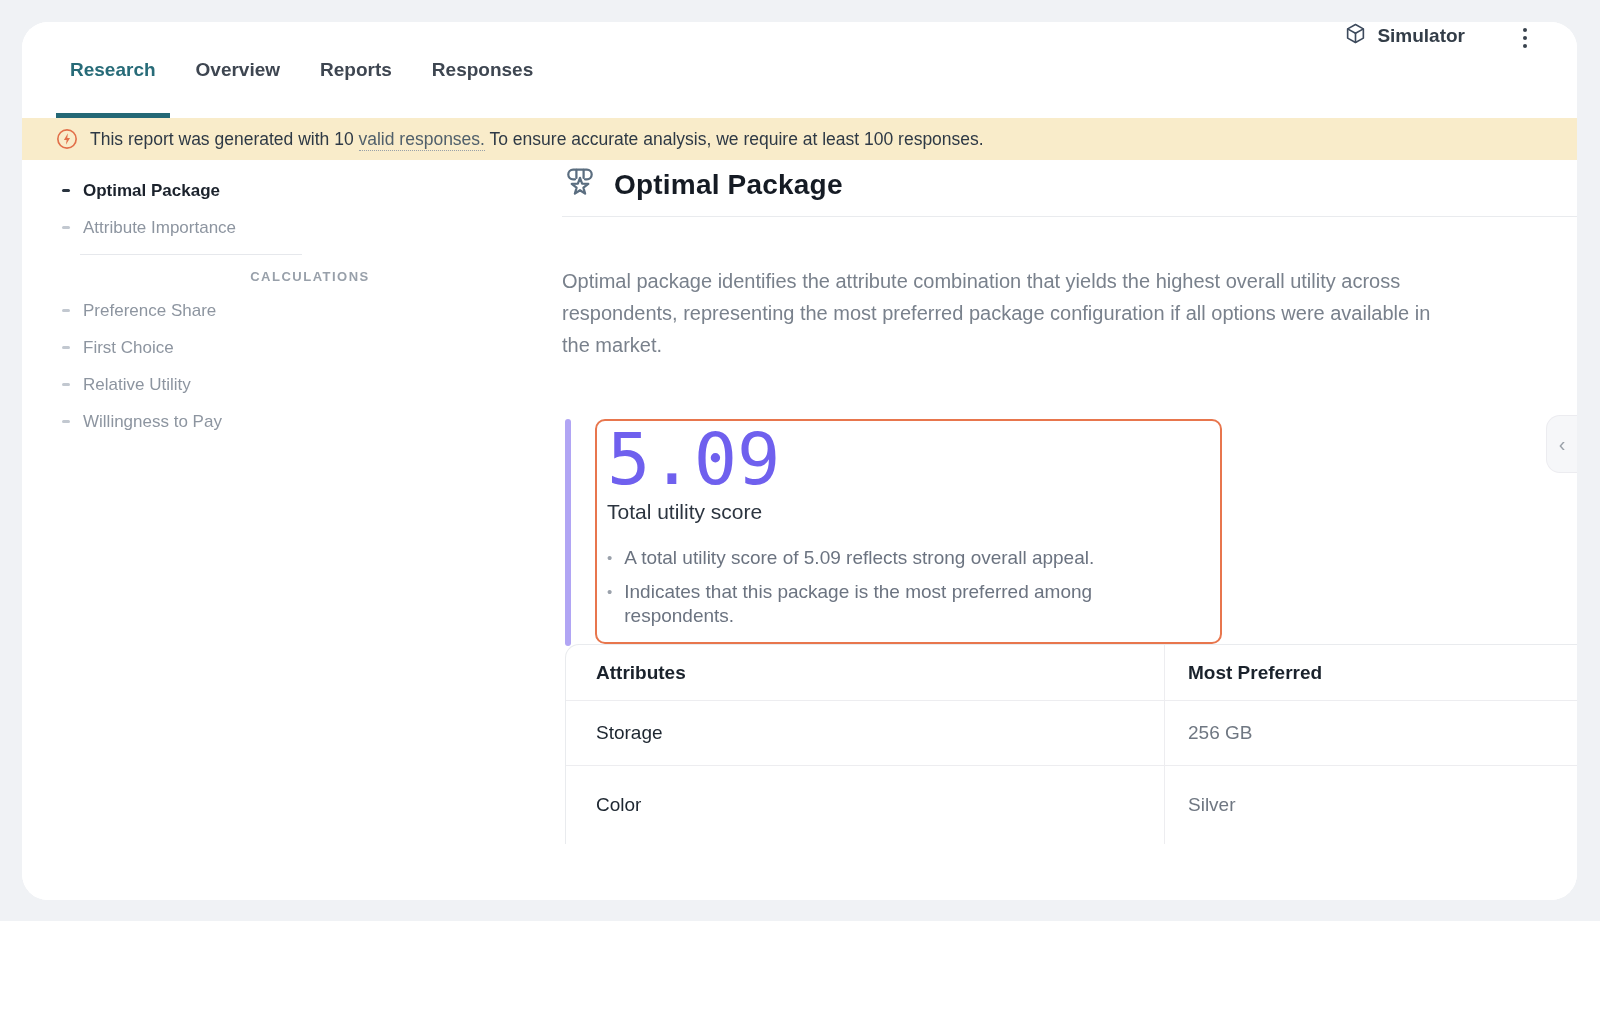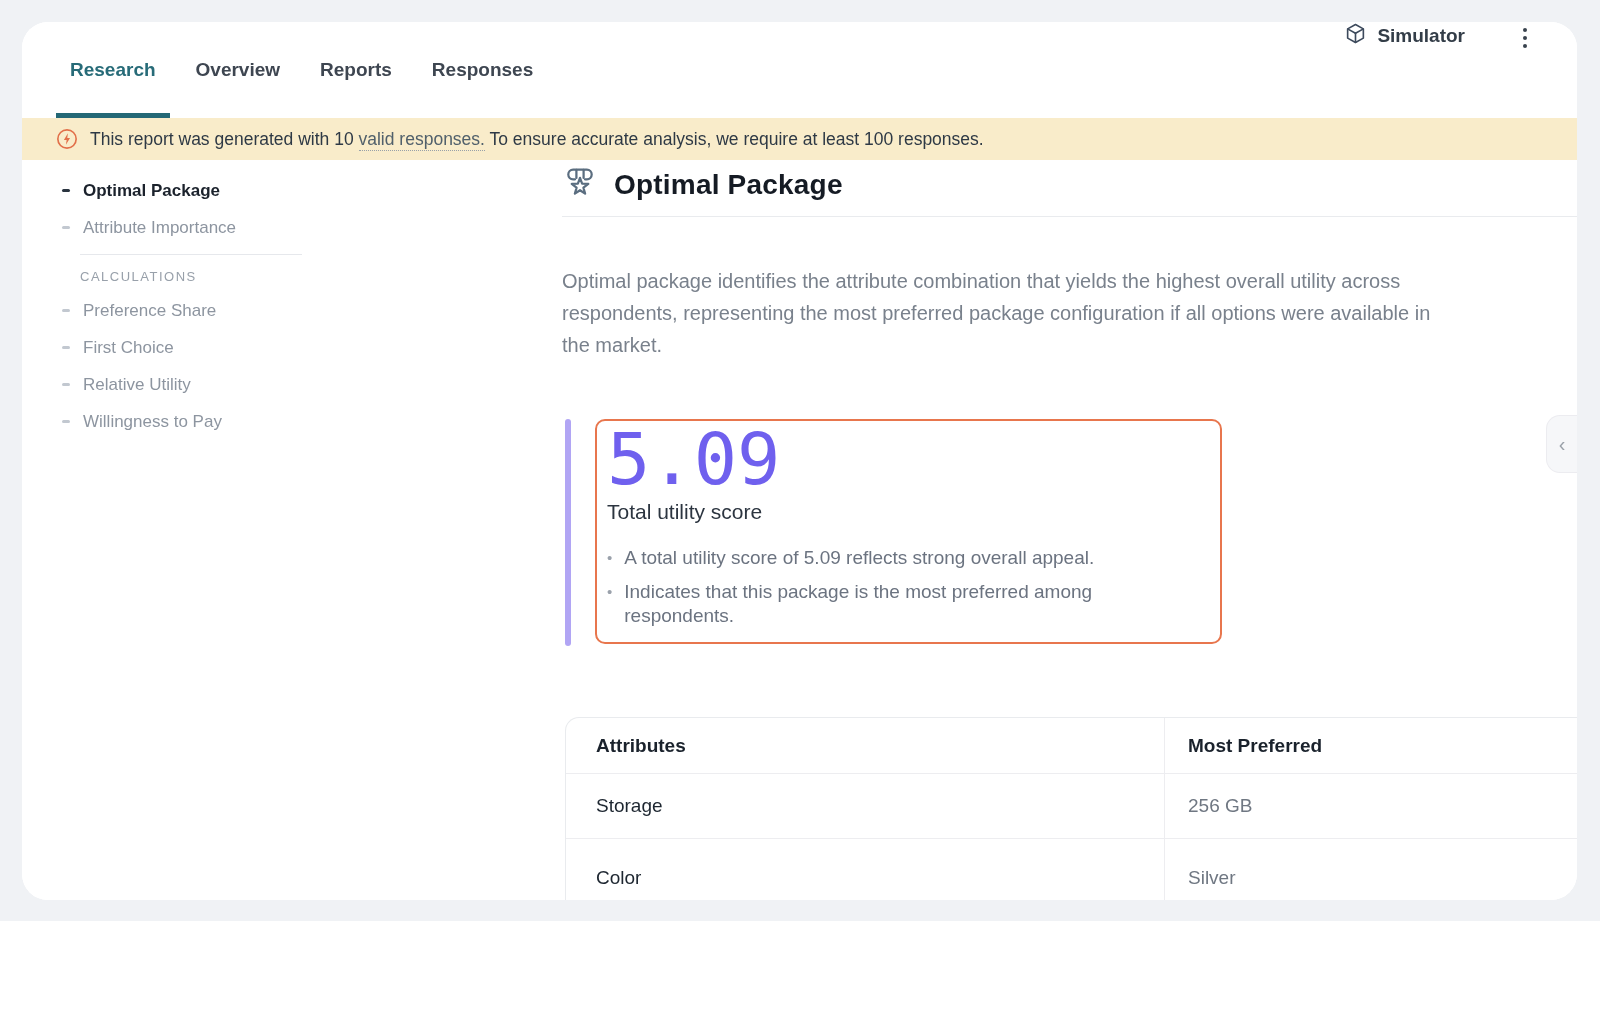--- a/index.html
+++ b/index.html
@@ -28,39 +28,39 @@
 
   
   .body-row { position:absolute; top:138px; left:0; right:0; bottom:0; display:flex; background:#fff; }
 
   .sidebar { width:518px; flex:0 0 518px; padding:12px 0 0 40px; }
   .side-item { display:flex; align-items:center; gap:13px; height:37px; font-size:17px; color:#8d95a0; cursor:pointer; }
   .side-item .dash { width:8px; height:3px; border-radius:2px; background:#c2c8d0; }
   .side-item.active { color:#1b222c; font-weight:700; }
   .side-item.active .dash { background:#2a3440; }
   .side-divider { width:222px; height:1px; background:#e6e8ec; margin:8px 0 14px 18px; }
-  .side-section { margin:0 0 8px 18px; font-size:13px; font-weight:400; letter-spacing:1.5px; color:#98a0aa; }
+  .side-section { margin:0 0 8px 18px; font-size:13px; font-weight:700; letter-spacing:1.5px; color:#98a0aa;text-align:center; }
 
   .main { flex:1; padding:4px 0 0 22px; min-width:0; }
   .title-row { display:flex; align-items:center; gap:16px; height:42px; }
   .page-title { font-size:28px; font-weight:700; color:#151b24; letter-spacing:.2px; }
   .main-divider { height:1px; background:#e9ebee; margin-top:10px; }
   .desc { margin-top:48px; width:892px; font-size:20px; line-height:32px; color:#79818c; }
 
   .score-wrap { margin-top:58px; position:relative; padding-left:33px; width:662px; }
   .accent { position:absolute; left:3px; top:0; width:6px; height:227px; border-radius:3px; background:#b1a5f4; }
   .score-card { margin-top:18px; width:627px; border:2px solid #e8764d; border-radius:10px;
                 padding:2px 18px 14px 10px; background:#fff; }
   .score-value { font-family:"DejaVu Sans Mono", monospace; font-size:72px; line-height:72px; color:#6f60ee; }
   .score-label { margin-top:5px; font-size:21px; color:#2c3540; }
   .score-bullets { margin-top:22px; display:flex; flex-direction:column; gap:10px; }
   .sb-item { display:flex; gap:12px; font-size:19px; line-height:24px; color:#6b7380; }
   .sb-item .dot { color:#9aa1ab; font-size:15px; line-height:24px; }
 
-  .table-wrap { margin-top:73px; margin-left:3px; border-top:1px solid #e9ebee; border-left:1px solid #e9ebee;
+  .table-wrap { margin-left:3px; border-top:1px solid #e9ebee; border-left:1px solid #e9ebee;
                 border-top-left-radius:14px; overflow:hidden;
                 display:grid; grid-template-columns:599px 1fr; grid-template-rows:56px 65px 78px; }
   .cell { display:flex; align-items:center; padding-left:30px; font-size:19px; border-bottom:1px solid #ededf0; }
   .cell.col1 { border-right:1px solid #ededf0; }
   .cell.col2 { padding-left:23px; }
   .cell.head { font-weight:700; color:#1a222c; }
   .cell.attr { font-weight:500; color:#1d2630; }
   .cell.val  { color:#6f7782; }
   .cell.last { border-bottom:none; }
 

